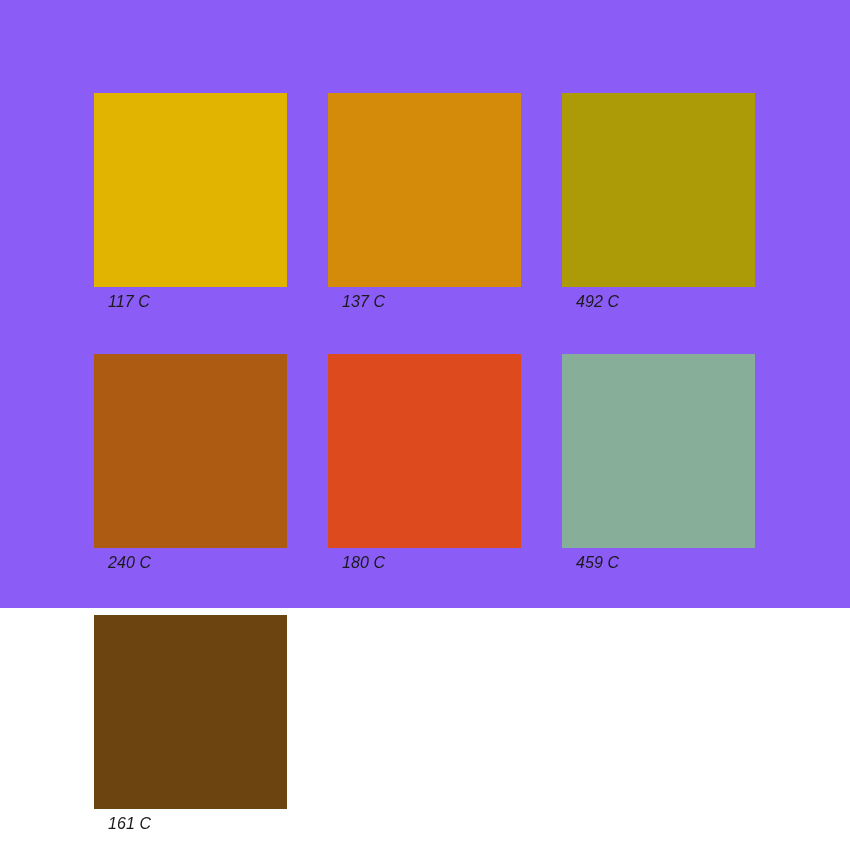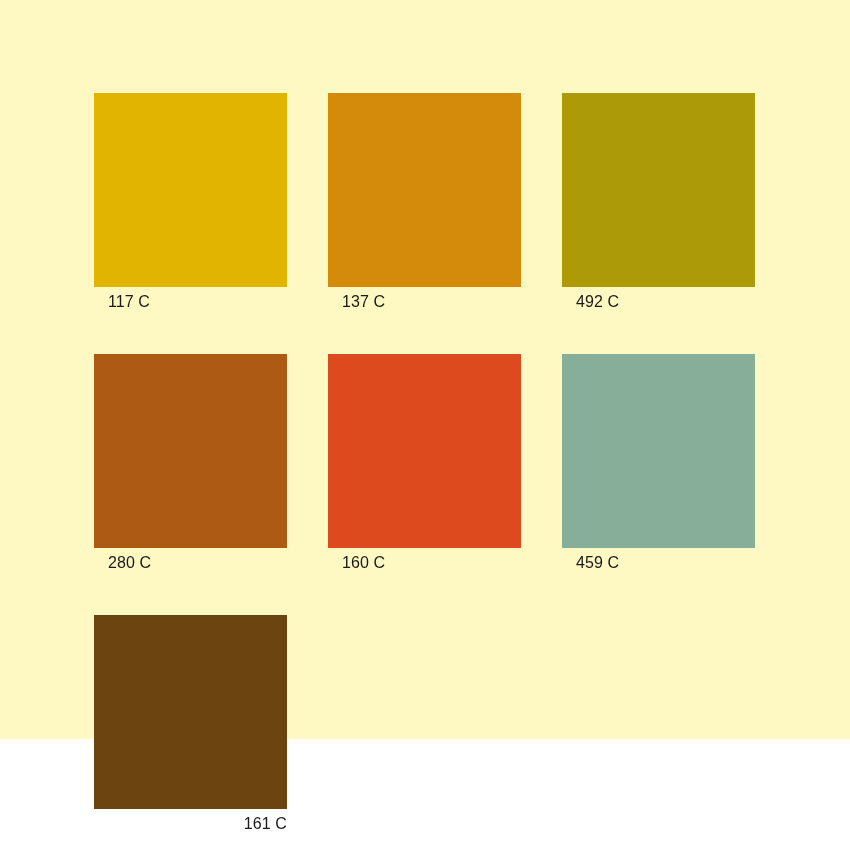--- a/index.html
+++ b/index.html
@@ -10,23 +10,24 @@
   body {
     width: 850px;
     height: 850px;
     background: #ffffff;
     font-family: "Liberation Sans", sans-serif;
     overflow: hidden;
   }
   .swatch-sheet {
     position: relative;
     width: 850px;
-    height: 739px;
-    background: #fef9c3;
+    height: 608px;
+    background: #8b5cf6;
     box-sizing: border-box;
+    font-style: italic;
   }
   .swatch-grid {
     position: absolute;
     left: 94px;
     top: 93px;
     width: 662px;
     display: grid;
     grid-template-columns: repeat(3, 193px);
     grid-template-rows: repeat(3, auto);
     column-gap: 41px;
@@ -71,33 +72,33 @@
     </div>
 
 
     <div class="swatch-cell">
       <div class="swatch-chip" style="background-color: rgb(173, 154, 7);"></div>
       <div class="swatch-label" style="color: rgb(26, 26, 26);">492 C</div>
     </div>
 
     <div class="swatch-cell">
       <div class="swatch-chip" style="background-color: rgb(173, 91, 18);"></div>
-      <div class="swatch-label" style="color: rgb(26, 26, 26);">280 C</div>
+      <div class="swatch-label" style="color: rgb(26, 26, 26);">240 C</div>
     </div>
 
     <div class="swatch-cell">
       <div class="swatch-chip" style="background-color: rgb(220, 74, 30);"></div>
-      <div class="swatch-label" style="color: rgb(26, 26, 26);">160 C</div>
+      <div class="swatch-label" style="color: rgb(26, 26, 26);">180 C</div>
     </div>
 
     <div class="swatch-cell">
       <div class="swatch-chip" style="background-color: rgb(135, 174, 152);"></div>
       <div class="swatch-label" style="color: rgb(26, 26, 26);">459 C</div>
     </div>
 
     <div class="swatch-cell">
       <div class="swatch-chip" style="background-color: rgb(107, 68, 16);"></div>
-      <div class="swatch-label" style="color: rgb(26, 26, 26); text-align: right;">161 C</div>
+      <div class="swatch-label" style="color: rgb(26, 26, 26);">161 C</div>
     </div>
 
 
   </div>
 </div>
 
 </body></html>

